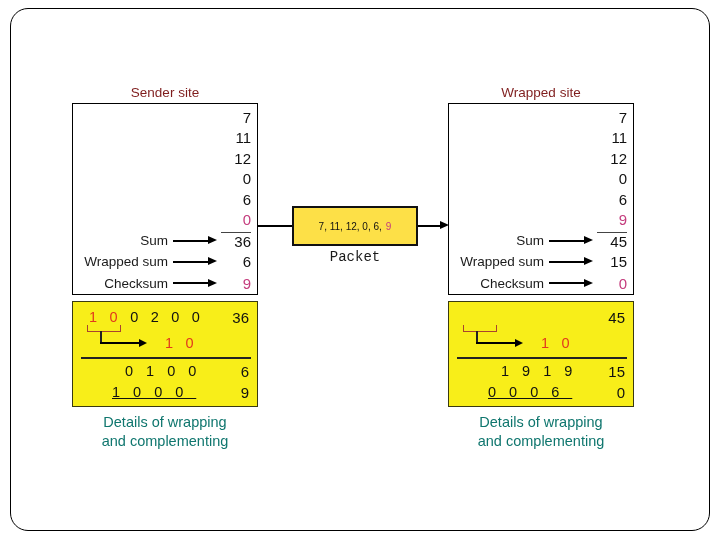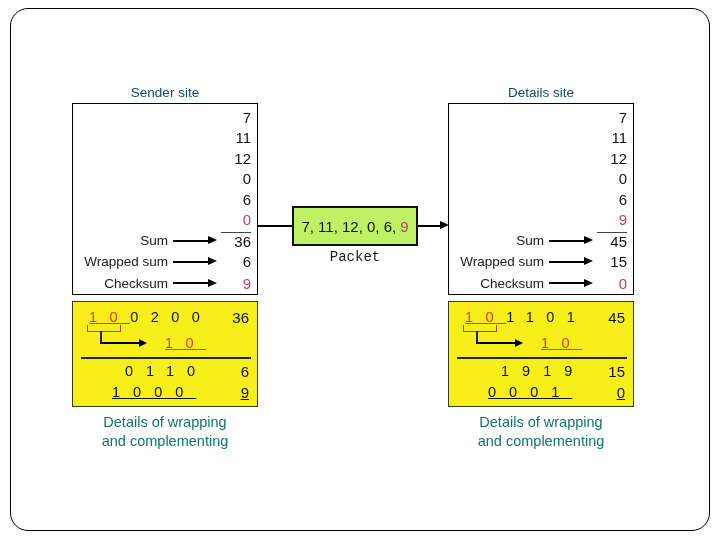--- a/index.html
+++ b/index.html
@@ -5,21 +5,21 @@
   html,body{margin:0;padding:0;background:#fff;}
   body{width:720px;height:540px;position:relative;font-family:"Liberation Sans",sans-serif;color:#111;overflow:hidden;}
 
   .slide-frame{position:absolute;left:10px;top:8px;width:698px;height:521px;
     border:1.5px solid #000;border-radius:18px;background:#fff;}
 
   
   .at-sender{left:72px;}
   .at-receiver{left:448px;}
 
-  .site-title{position:absolute;top:85px;width:186px;text-align:center;font-size:13.5px;color:#0c4a6e;}
+  .site-title{position:absolute;top:85px;width:186px;text-align:center;font-size:13.5px;color:#7f1d1d;}
 
   
   .num-box{position:absolute;top:103px;width:186px;height:192px;border:1.1px solid #000;
     box-sizing:border-box;background:#fff;padding-top:3px;}
   .vrow{display:flex;justify-content:flex-end;align-items:center;height:20.5px;padding-right:6px;}
   .vrow.tall{height:21.3px;}
   .vlabel{font-size:13.5px;white-space:nowrap;margin-right:5px;color:#1a1a1a;}
   .vval{width:30px;text-align:right;font-size:15px;color:#111;}
   .vval.overline{border-top:1.4px solid #444;}
   .accent{color:#c43c7d;}
@@ -29,30 +29,30 @@
   .harrow .shaft{position:absolute;left:0;right:7px;top:4.2px;height:1.7px;background:#000;display:block;}
   .harrow .head{position:absolute;right:0;top:0.5px;width:0;height:0;display:block;
     border-left:9px solid #000;border-top:4.5px solid transparent;border-bottom:4.5px solid transparent;}
 
   
   .conn{position:absolute;height:1.8px;background:#000;}
   .conn-left{left:258px;top:225px;width:34px;}
   .conn-right{left:418px;top:225px;width:23px;}
   .conn-head{position:absolute;left:440px;top:221px;width:0;height:0;
     border-left:9px solid #000;border-top:4.7px solid transparent;border-bottom:4.7px solid transparent;}
-  .packet-box{position:absolute;left:292px;top:206px;width:126px;height:40px;background:#bef264;
+  .packet-box{position:absolute;left:292px;top:206px;width:126px;height:40px;background:#fde047;
     border:2.5px solid #111;box-sizing:border-box;display:flex;align-items:center;justify-content:center;
-    font-size:15px;color:#111;white-space:nowrap;}
+    font-size:10px;color:#111;white-space:nowrap;}
   .packet-box .accent{margin-left:4px;}
   .packet-label{position:absolute;left:292px;top:249px;width:126px;text-align:center;font-size:14px;color:#1a1a1a;font-family:Liberation Mono, monospace;}
 
   
   .bin-box{position:absolute;top:301px;width:186px;height:106px;background:#f8ee19;
     border:1px solid #3a3a10;box-sizing:border-box;}
-  .bred{color:#e2391d;text-decoration:underline;}
+  .bred{color:#e2391d;}
   .b-row{position:absolute;font-size:14.5px;letter-spacing:12.5px;white-space:nowrap;color:#111;}
   .b-val{position:absolute;right:8px;font-size:15px;color:#111;text-align:right;}
   .r1{left:16px;top:7px;}
   .v1{top:7px;}
   .bracket{position:absolute;left:14px;top:23px;width:32px;height:6px;
     border-left:1.5px solid #a8442e;border-right:1.5px solid #a8442e;border-bottom:1.5px solid #a8442e;}
   .descender{position:absolute;left:27px;top:29px;width:1.5px;height:12px;background:#222;}
   .carry-shaft{position:absolute;left:27px;top:40px;width:41px;height:1.6px;background:#000;}
   .carry-head{position:absolute;left:66px;top:36.5px;width:0;height:0;
     border-left:8.5px solid #000;border-top:4.2px solid transparent;border-bottom:4.2px solid transparent;}
@@ -122,21 +122,21 @@
     <span class="bred">10</span><span>0200</span>
   </div>
   <div class="b-val v1">36</div>
   <div class="bracket"></div>
   <div class="descender"></div>
   <div class="carry-shaft"></div>
   <div class="carry-head"></div>
   <div class="b-carry bred">10</div>
   <div class="b-sep"></div>
   <div class="b-row r2">
-    <span>0110</span>
+    <span>0100</span>
   </div>
   <div class="b-val v2">6</div>
   <div class="b-row r3">
     <span>1000</span>
   </div>
   <div class="b-val v3 bred">9</div>
 </div>
 
 <div class="caption at-sender">
   <div>Details of wrapping</div>
@@ -145,21 +145,21 @@
 
 <div class="conn conn-left"></div>
 <div class="packet-box">
   <span>7, 11, 12, 0, 6,</span>
   <span class="accent">9</span>
 </div>
 <div class="packet-label">Packet</div>
 <div class="conn conn-right"></div>
 <div class="conn-head"></div>
 
-<div class="site-title at-receiver">Details site</div>
+<div class="site-title at-receiver">Wrapped site</div>
 
 <div class="num-box at-receiver">
   <div class="vrow">
     <span class="vval">7</span>
   </div>
   <div class="vrow">
     <span class="vval">11</span>
   </div>
   <div class="vrow">
     <span class="vval">12</span>
@@ -193,36 +193,33 @@
     <span class="vlabel">Checksum</span>
     <span class="harrow">
         <span class="shaft"></span>
         <span class="head"></span>
       </span>
     <span class="vval accent">0</span>
   </div>
 </div>
 
 <div class="bin-box at-receiver">
-  <div class="b-row r1">
-    <span class="bred">10</span><span>1101</span>
-  </div>
   <div class="b-val v1">45</div>
   <div class="bracket"></div>
   <div class="descender"></div>
   <div class="carry-shaft"></div>
   <div class="carry-head"></div>
   <div class="b-carry bred">10</div>
   <div class="b-sep"></div>
   <div class="b-row r2">
     <span>1919</span>
   </div>
   <div class="b-val v2">15</div>
   <div class="b-row r3">
-    <span>0001</span>
+    <span>0006</span>
   </div>
   <div class="b-val v3 bred">0</div>
 </div>
 
 <div class="caption at-receiver">
   <div>Details of wrapping</div>
   <div>and complementing</div>
 </div>
 
 </body></html>

